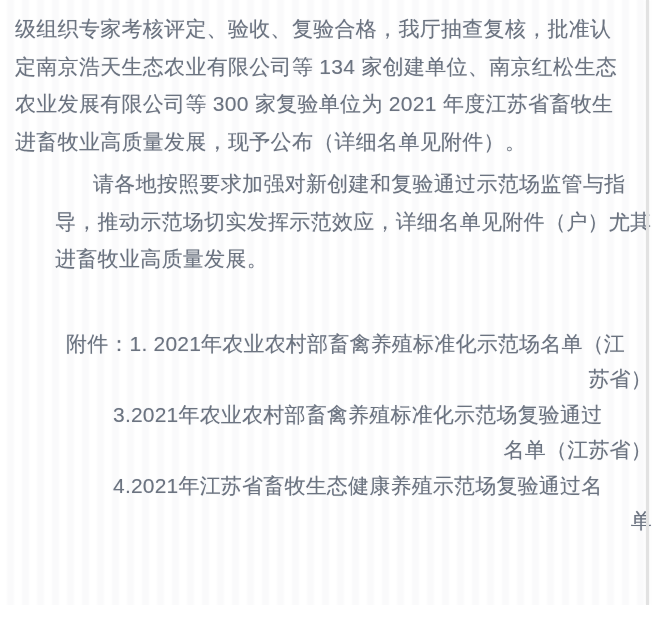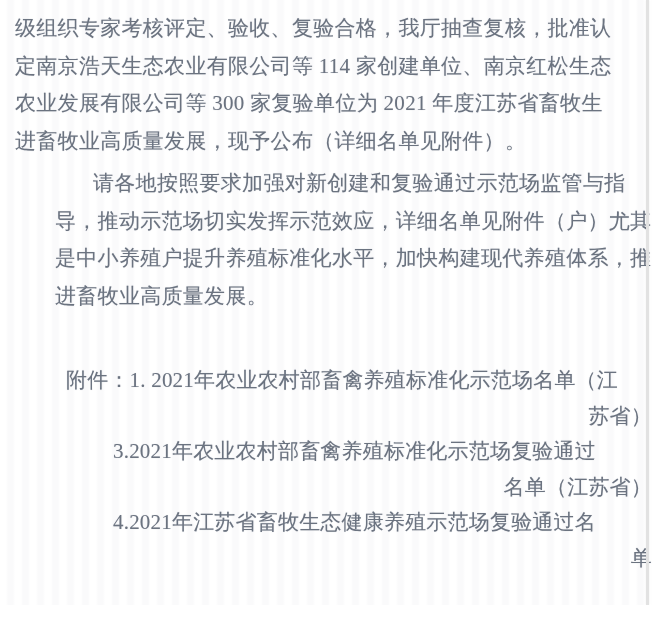--- a/index.html
+++ b/index.html
@@ -14,21 +14,21 @@
     background-color: #ffffff;
     
     background-image: repeating-linear-gradient(
       90deg,
       #ffffff 0px,
       #ffffff 6px,
       #fafafb 8px,
       #fafafb 13px,
       #ffffff 15px
     );
-    font-family: Liberation Serif, serif;
+    font-family: Liberation Sans, sans-serif;
     color: #6b7380;
   }
   .page-edge {
     position: absolute;
     top: 0;
     right: 3px;
     width: 3px;
     height: 100%;
     background: #e2e2e2;
     box-shadow: 0 0 2px rgba(0,0,0,0.08);
@@ -68,29 +68,28 @@
   .att-cont    { margin-left: 138px; text-align: right; }
 </style>
 </head>
 <body>
 
 <div class="page">
   <div class="doc">
 
     <div class="para1">
       <div class="line">级组织专家考核评定、验收、复验合格，我厅抽查复核，批准认</div>
-      <div class="line">定南京浩天生态农业有限公司等 114 家创建单位、南京红松生态</div>
+      <div class="line">定南京浩天生态农业有限公司等 134 家创建单位、南京红松生态</div>
       <div class="line">农业发展有限公司等 300 家复验单位为 2021 年度江苏省畜牧生</div>
       <div class="line">进畜牧业高质量发展，现予公布（详细名单见附件）。</div>
     </div>
 
     <div class="para2">
       <div class="line">请各地按照要求加强对新创建和复验通过示范场监管与指</div>
       <div class="line">导，推动示范场切实发挥示范效应，详细名单见附件（户）尤其</div>
-      <div class="line">是中小养殖户提升养殖标准化水平，加快构建现代养殖体系，推</div>
       <div class="line">进畜牧业高质量发展。</div>
     </div>
 
     <div class="attachment">
       <div class="line att-first">附件：1. 2021年农业农村部畜禽养殖标准化示范场名单（江</div>
       <div class="line att-cont">苏省）</div>
       <div class="line att-num">3.2021年农业农村部畜禽养殖标准化示范场复验通过</div>
       <div class="line att-cont">名单（江苏省）</div>
       <div class="line att-num">4.2021年江苏省畜牧生态健康养殖示范场复验通过名</div>
       <div class="line att-cont">单</div>

